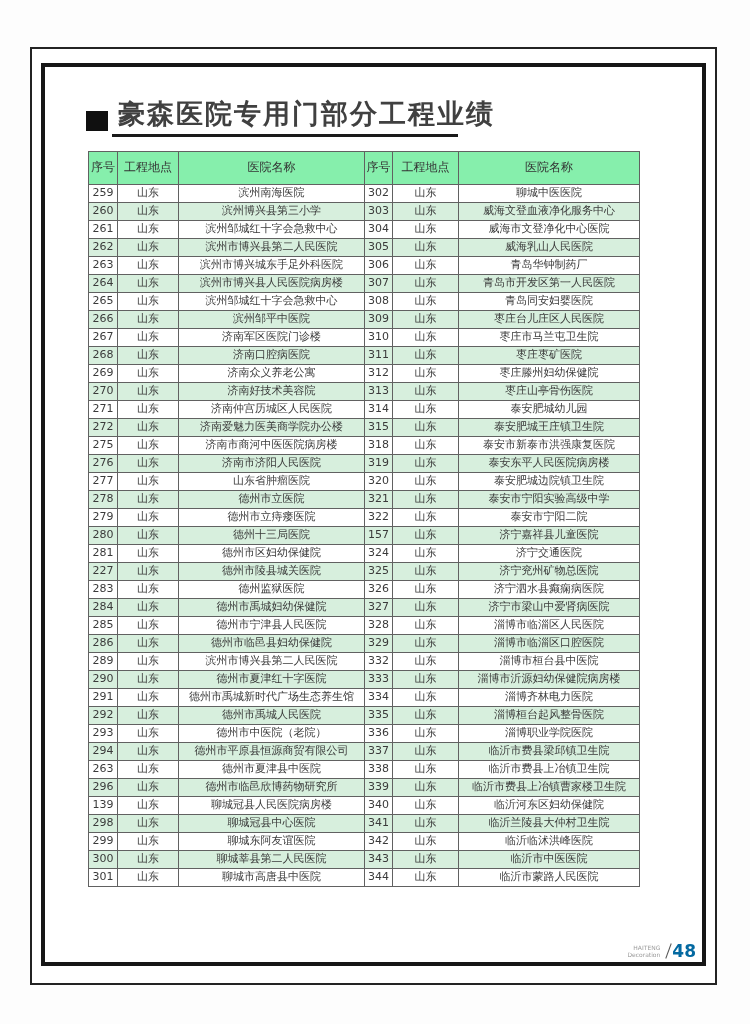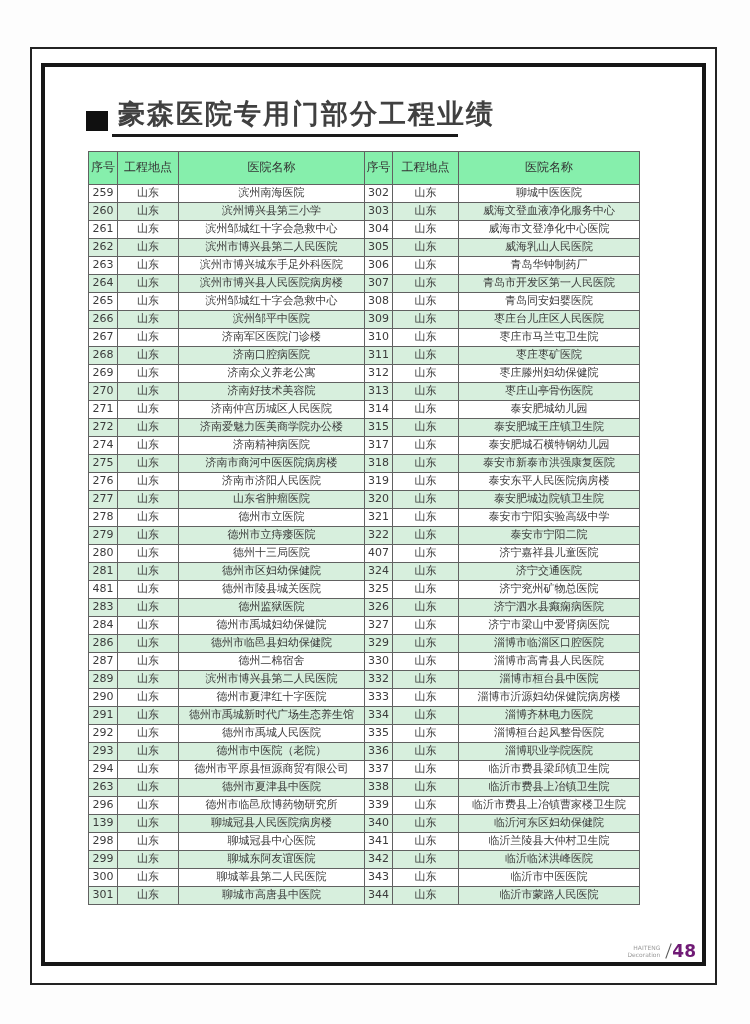--- a/index.html
+++ b/index.html
@@ -75,21 +75,21 @@
   }
   .brand-slash {
     width: 10px; height: 16px; margin-right: 1px; position: relative;
   }
   .brand-slash::after {
     content: ""; position: absolute; left: 7px; top: 0;
     width: 1px; height: 16px; background: #555555;
     transform: rotate(20deg);
   }
   .page-number {
-    font-size: 17px; font-weight: bold; color: #701a75;
+    font-size: 17px; font-weight: bold; color: #0369a1;
     line-height: 1;
   }
 </style>
 </head>
 <body>
 
 <div id="page">
 
   <div class="outer-frame"></div>
   <div class="inner-frame"></div>
@@ -226,28 +226,20 @@
         </tr>
         <tr>
           <td>272</td>
           <td>山东</td>
           <td>济南爱魅力医美商学院办公楼</td>
           <td>315</td>
           <td>山东</td>
           <td>泰安肥城王庄镇卫生院</td>
         </tr>
         <tr>
-          <td>274</td>
-          <td>山东</td>
-          <td>济南精神病医院</td>
-          <td>317</td>
-          <td>山东</td>
-          <td>泰安肥城石横特钢幼儿园</td>
-        </tr>
-        <tr>
           <td>275</td>
           <td>山东</td>
           <td>济南市商河中医医院病房楼</td>
           <td>318</td>
           <td>山东</td>
           <td>泰安市新泰市洪强康复医院</td>
         </tr>
         <tr>
           <td>276</td>
           <td>山东</td>
@@ -277,34 +269,34 @@
           <td>山东</td>
           <td>德州市立痔瘘医院</td>
           <td>322</td>
           <td>山东</td>
           <td>泰安市宁阳二院</td>
         </tr>
         <tr>
           <td>280</td>
           <td>山东</td>
           <td>德州十三局医院</td>
-          <td>407</td>
+          <td>157</td>
           <td>山东</td>
           <td>济宁嘉祥县儿童医院</td>
         </tr>
         <tr>
           <td>281</td>
           <td>山东</td>
           <td>德州市区妇幼保健院</td>
           <td>324</td>
           <td>山东</td>
           <td>济宁交通医院</td>
         </tr>
         <tr>
-          <td>481</td>
+          <td>227</td>
           <td>山东</td>
           <td>德州市陵县城关医院</td>
           <td>325</td>
           <td>山东</td>
           <td>济宁兖州矿物总医院</td>
         </tr>
         <tr>
           <td>283</td>
           <td>山东</td>
           <td>德州监狱医院</td>
@@ -314,34 +306,34 @@
         </tr>
         <tr>
           <td>284</td>
           <td>山东</td>
           <td>德州市禹城妇幼保健院</td>
           <td>327</td>
           <td>山东</td>
           <td>济宁市梁山中爱肾病医院</td>
         </tr>
         <tr>
+          <td>285</td>
+          <td>山东</td>
+          <td>德州市宁津县人民医院</td>
+          <td>328</td>
+          <td>山东</td>
+          <td>淄博市临淄区人民医院</td>
+        </tr>
+        <tr>
           <td>286</td>
           <td>山东</td>
           <td>德州市临邑县妇幼保健院</td>
           <td>329</td>
           <td>山东</td>
           <td>淄博市临淄区口腔医院</td>
-        </tr>
-        <tr>
-          <td>287</td>
-          <td>山东</td>
-          <td>德州二棉宿舍</td>
-          <td>330</td>
-          <td>山东</td>
-          <td>淄博市高青县人民医院</td>
         </tr>
         <tr>
           <td>289</td>
           <td>山东</td>
           <td>滨州市博兴县第二人民医院</td>
           <td>332</td>
           <td>山东</td>
           <td>淄博市桓台县中医院</td>
         </tr>
         <tr>

